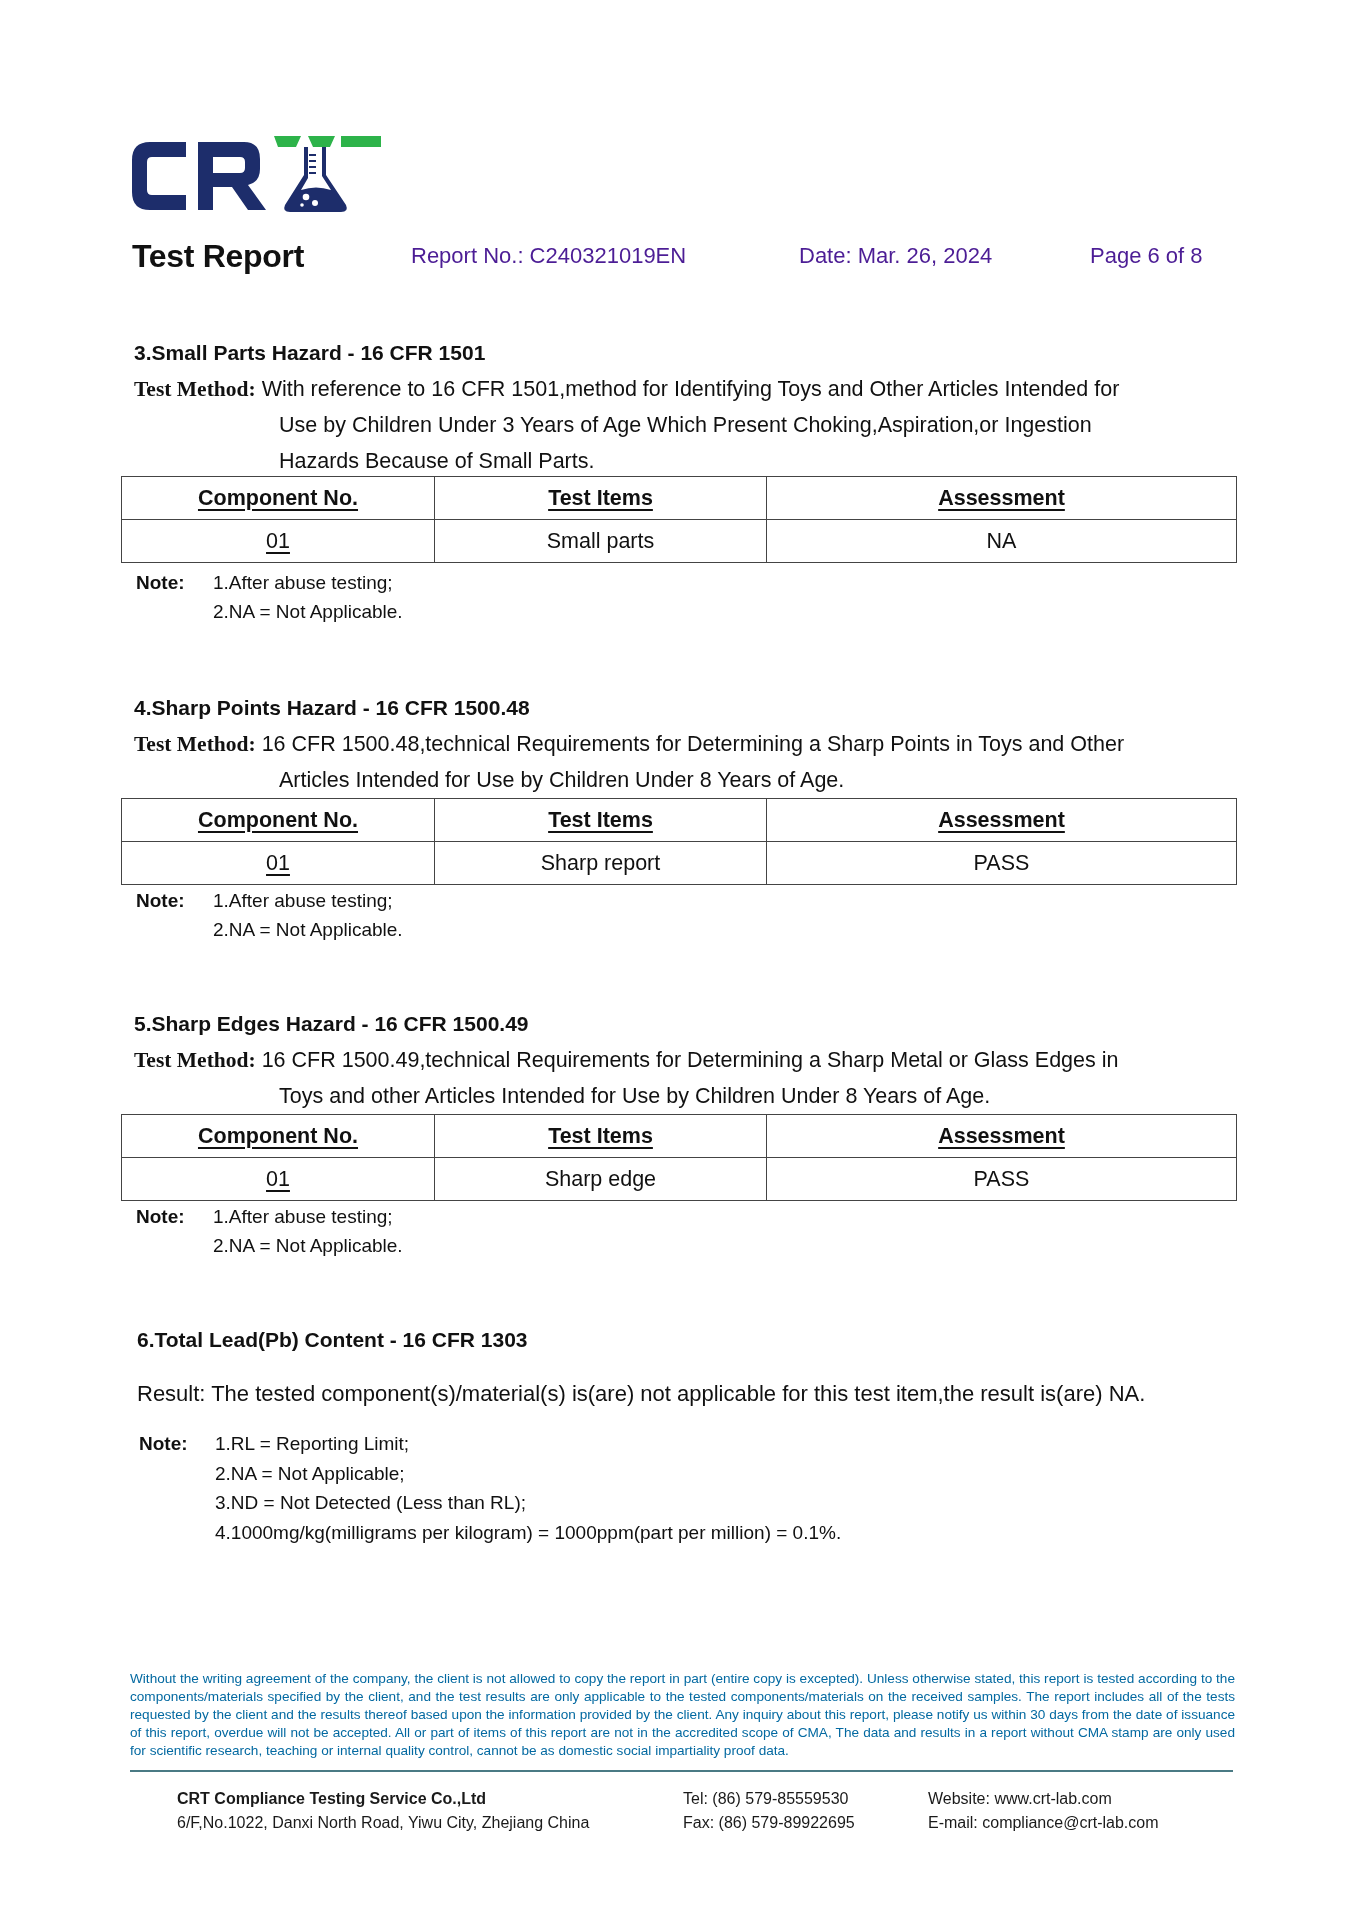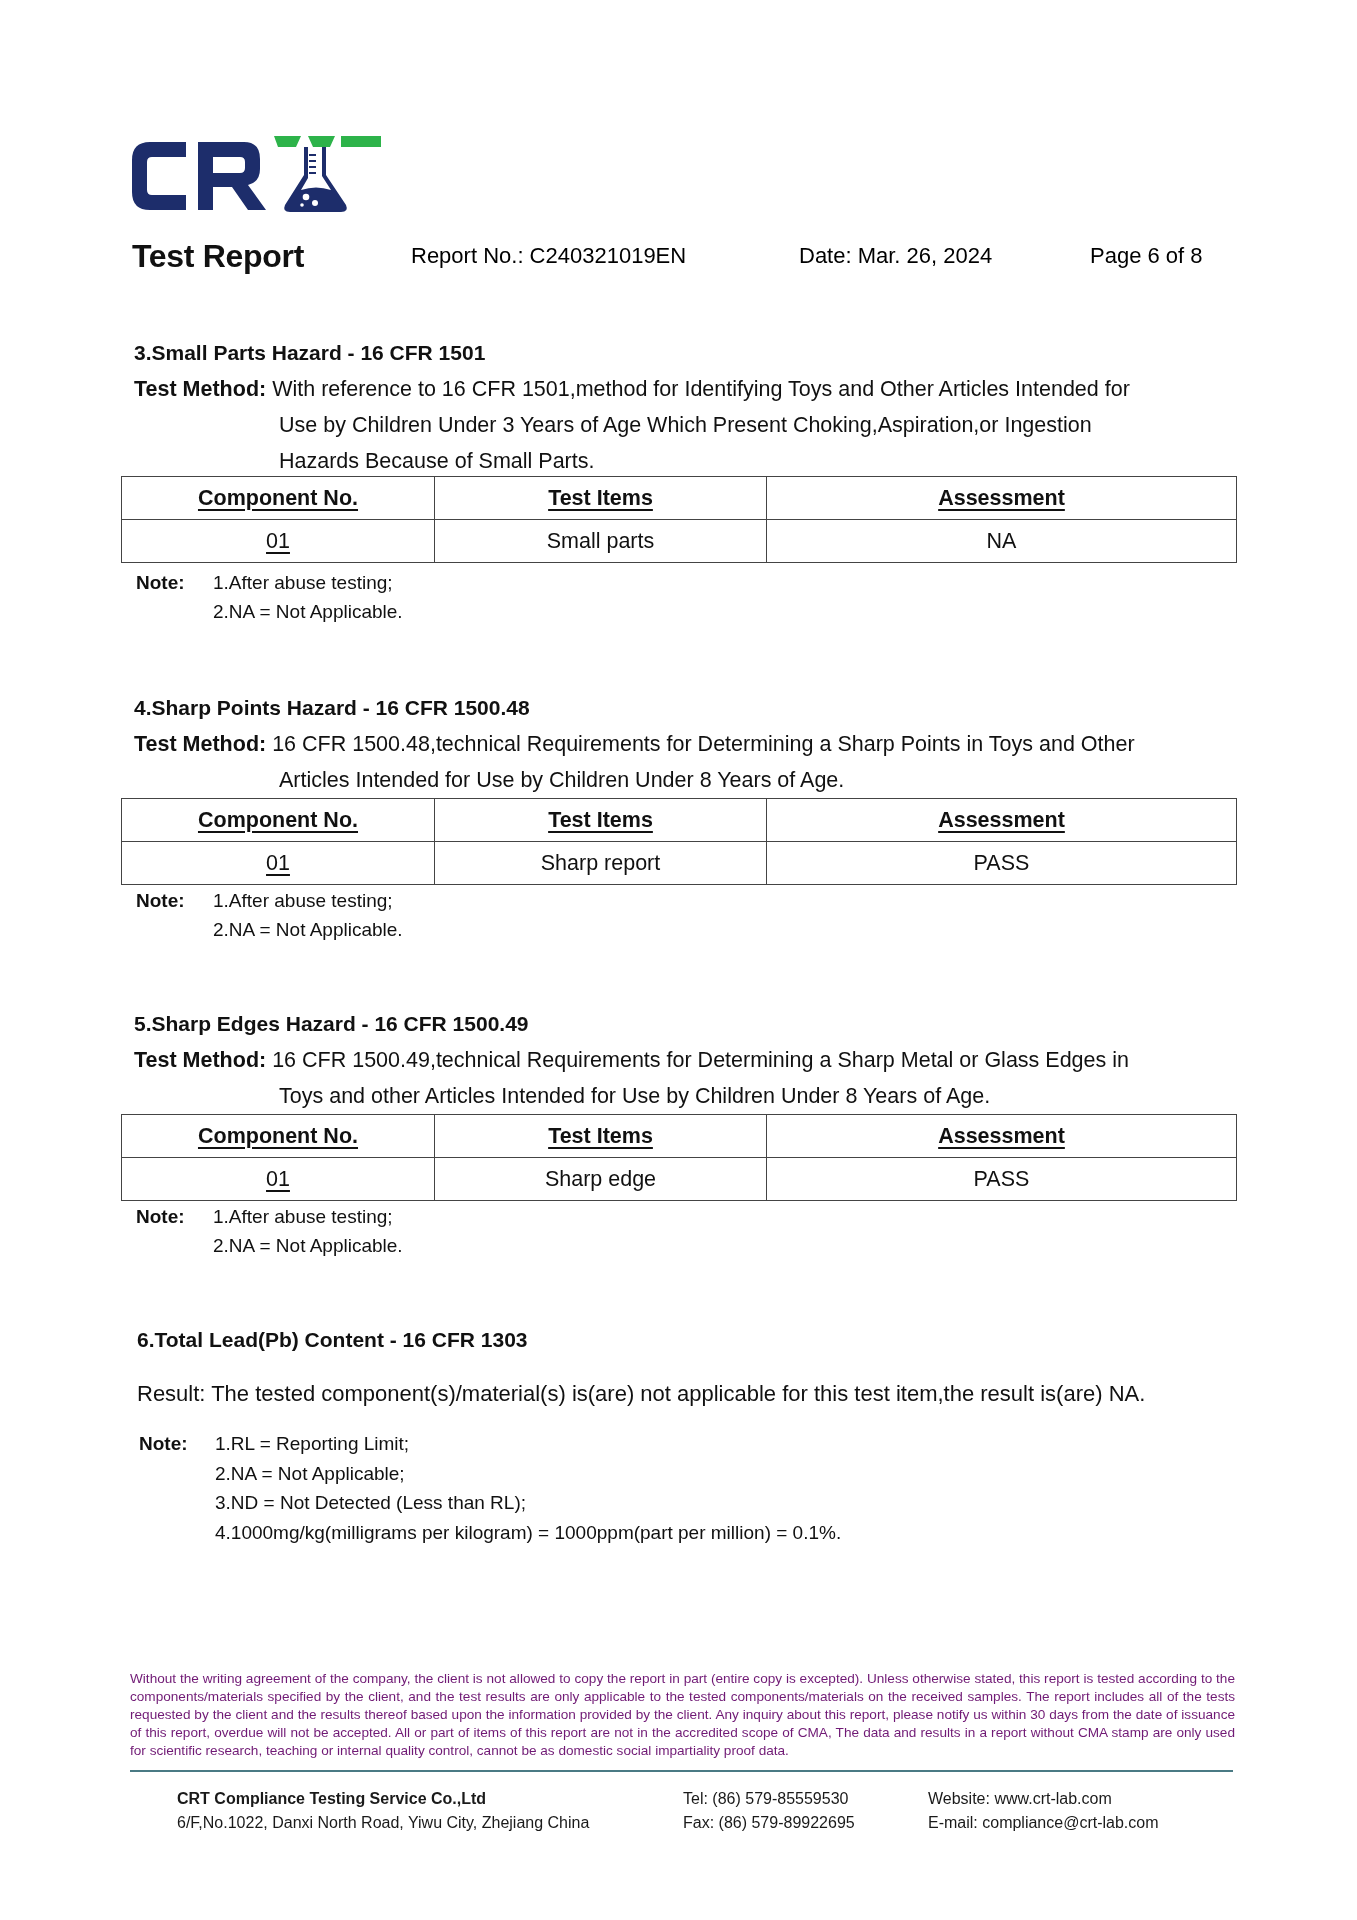--- a/index.html
+++ b/index.html
@@ -5,49 +5,49 @@
   html, body { margin: 0; padding: 0; background: #ffffff; }
   body { width: 1357px; height: 1920px; position: relative; overflow: hidden;
          font-family: "Liberation Sans", sans-serif; color: #111111; }
   .abs { position: absolute; white-space: nowrap; }
 
   
   #logo { position: absolute; left: 126px; top: 132px; width: 258px; height: 88px; }
 
   
   .hdr-title { left: 132px; top: 238px; font-size: 32px; font-weight: bold; letter-spacing: -0.3px; }
-  .hdr-field { top: 243px; font-size: 22px; color: #000000; }
+  .hdr-field { top: 243px; font-size: 22px; color: #4c1d95; }
   #hdr-report { left: 411px; }
   #hdr-date { left: 799px; }
   #hdr-page { left: 1090px; }
 
   
   .sec-title { font-size: 21px; font-weight: bold; left: 134px; }
   .method { font-size: 21.5px; left: 134px; }
-  .method b { font-weight: bold; }
+  .method b { font-weight: bold; font-family: Liberation Serif, serif; }
   .method-cont { font-size: 21.5px; left: 279px; text-align: right; }
 
   table.res { position: absolute; left: 121px; width: 1115px; border-collapse: collapse; table-layout: fixed; }
   table.res td, table.res th { border: 1.6px solid #444; height: 42px; padding: 0; text-align: center;
                                 font-size: 21.5px; font-weight: normal; }
   table.res th { font-weight: bold; }
   table.res th span, table.res td.comp span { text-decoration: underline; text-underline-offset: 4px; text-decoration-thickness: 2px; }
   table.res td.comp { font-weight: normal; }
   col.c1 { width: 313px; } col.c2 { width: 332px; } col.c3 { width: 470px; }
 
   .note-label { font-size: 19px; font-weight: bold; left: 136px; }
   .note-item { font-size: 19px; left: 213px; }
 
   .result { font-size: 22px; left: 137px; }
   .note6-label { font-size: 19px; font-weight: bold; left: 139px; }
   .note6-item { font-size: 19px; left: 215px; text-align: center; }
 
   
   #disclaimer { position: absolute; left: 130px; top: 1670px; width: 1105px; font-size: 13.6px; line-height: 18px;
-                color: #701a75; text-align: justify; }
+                color: #0369a1; text-align: justify; }
   #footer-rule { position: absolute; left: 130px; top: 1770px; width: 1103px; height: 2px; background: #4a7a84; }
   .ft { font-size: 16px; color: #1a1a1a; }
   .ft-bold { font-weight: bold; }
 </style>
 </head>
 <body>
 
 <div id="logo">
   <svg width="258" height="88" viewBox="0 0 258 88">
 

